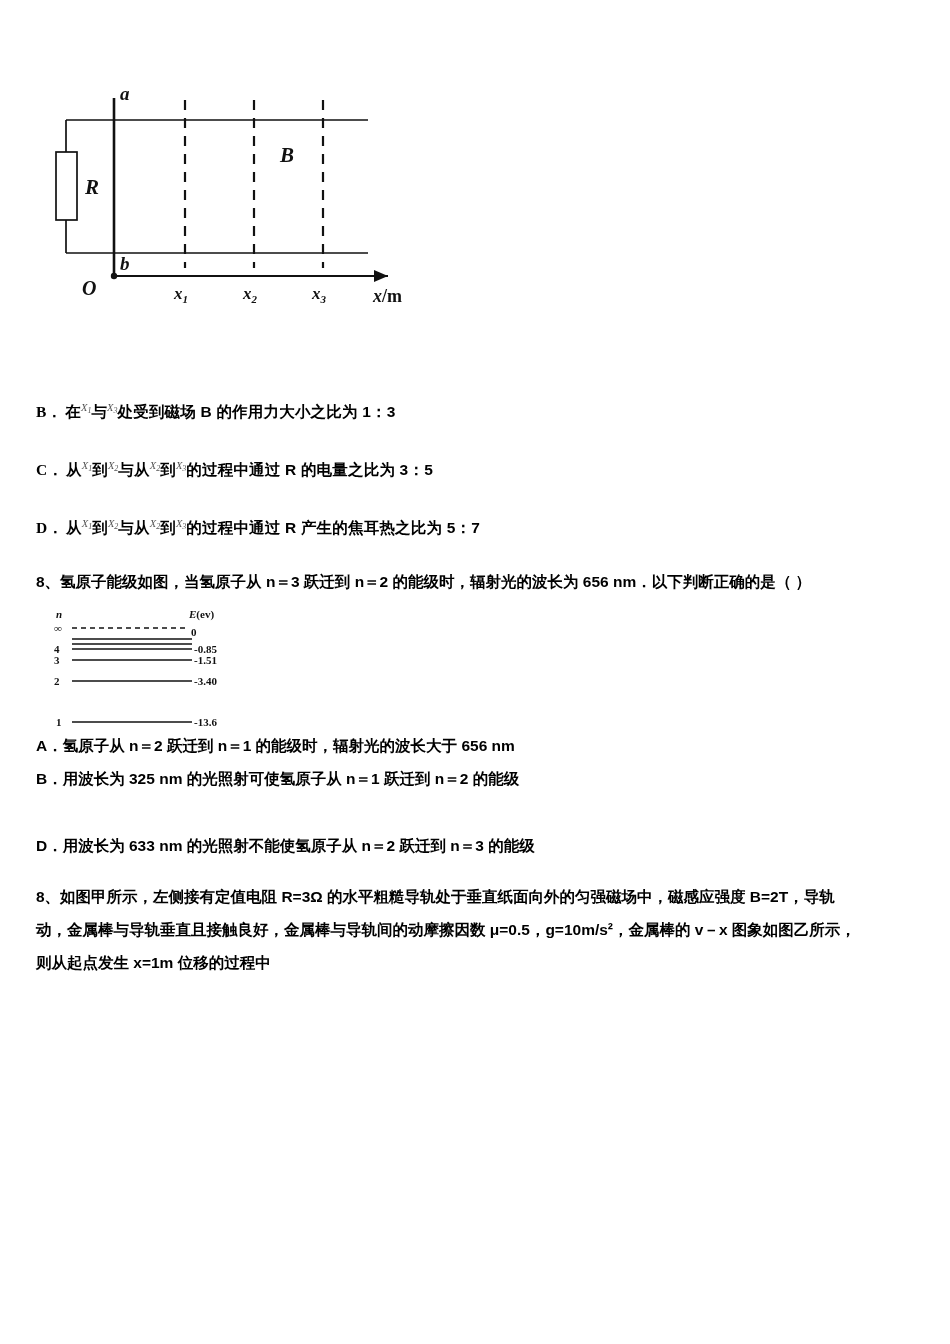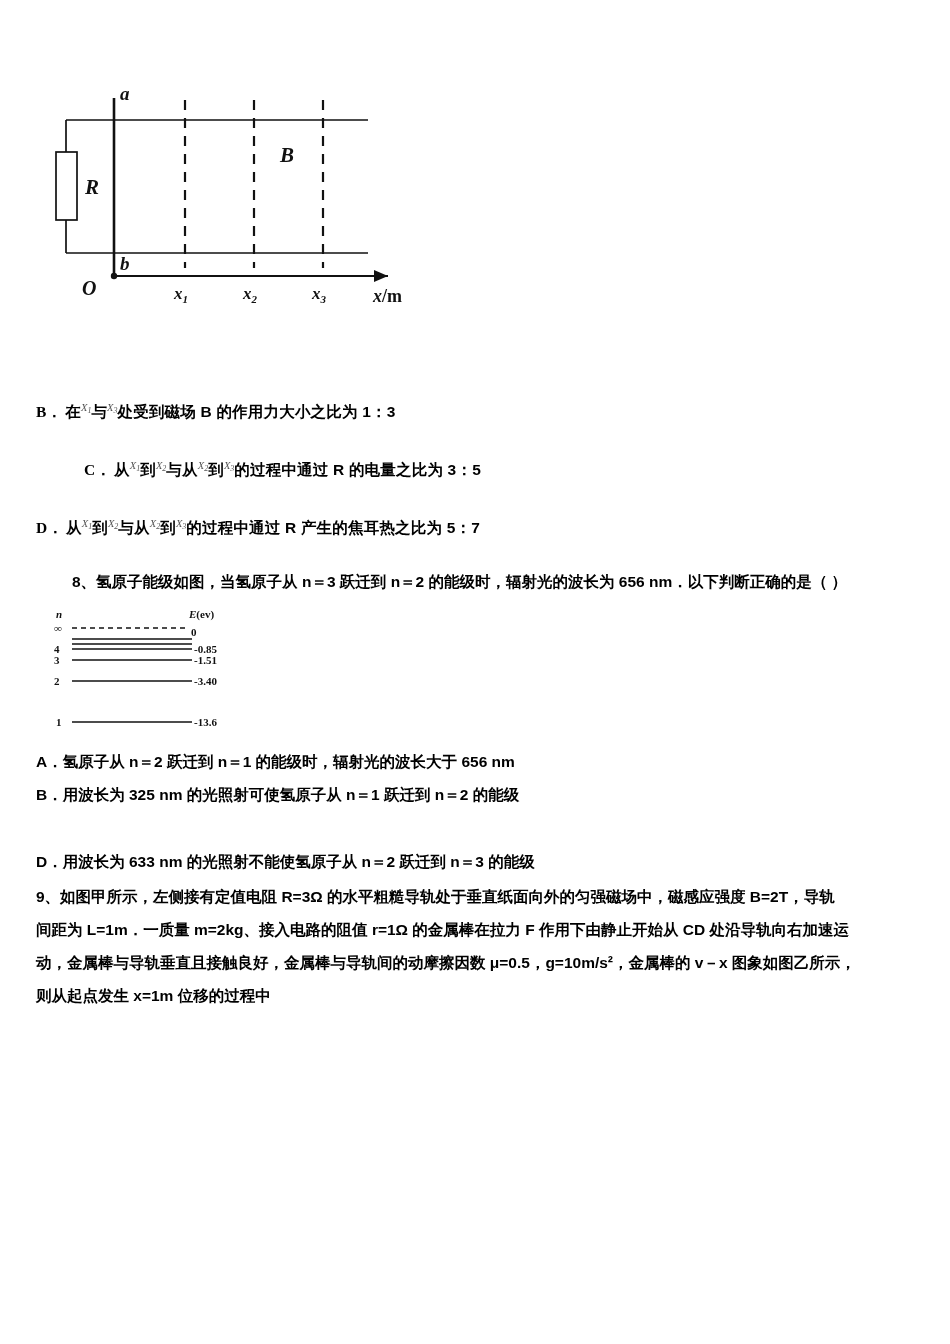--- a/index.html
+++ b/index.html
@@ -94,21 +94,20 @@
   }
   #fig-energy svg { display: block; }
 
   
   .opt-row-8 {
     position: absolute;
     left: 36px;
     font-size: 15.5px;
     font-weight: bold;
     white-space: nowrap;
-    margin-top: 16px;
   }
 </style>
 </head>
 <body>
 
 <div class="page">
 
   <div id="fig-rails">
     <svg width="400" height="225" viewBox="0 0 400 225" xmlns="http://www.w3.org/2000/svg">
 
@@ -143,29 +142,29 @@
       <text x="264" y="219" font-family="Liberation Serif, serif" font-size="17" font-style="italic" font-weight="bold" fill="#111">x<tspan font-size="11" dy="4">3</tspan></text>
       <text x="325" y="222" font-family="Liberation Serif, serif" font-size="18" font-weight="bold" fill="#111"><tspan font-style="italic">x</tspan>/m</text>
     </svg>
   </div>
 
 
   <div class="opt-row" style="top:400px;">
     <span class="opt-label">B．</span><span class="cn">在</span><span class="supvar"><span>X</span><sub>1</sub></span><span class="cn">与</span><span class="supvar"><span>X</span><sub>3</sub></span><span class="cn">处受到磁场 B 的作用力大小之比为 1：3</span>
   </div>
 
-  <div class="opt-row" style="top:458px;margin-left:48px;">
+  <div class="opt-row" style="top:458px;">
     <span class="opt-label">C．</span><span class="cn">从</span><span class="supvar"><span>X</span><sub>1</sub></span><span class="cn">到</span><span class="supvar"><span>X</span><sub>2</sub></span><span class="cn">与从</span><span class="supvar"><span>X</span><sub>2</sub></span><span class="cn">到</span><span class="supvar"><span>X</span><sub>3</sub></span><span class="cn">的过程中通过 R 的电量之比为 3：5</span>
   </div>
 
   <div class="opt-row" style="top:516px;">
     <span class="opt-label">D．</span><span class="cn">从</span><span class="supvar"><span>X</span><sub>1</sub></span><span class="cn">到</span><span class="supvar"><span>X</span><sub>2</sub></span><span class="cn">与从</span><span class="supvar"><span>X</span><sub>2</sub></span><span class="cn">到</span><span class="supvar"><span>X</span><sub>3</sub></span><span class="cn">的过程中通过 R 产生的焦耳热之比为 5：7</span>
   </div>
 
-  <div class="qpara" style="top:565px;margin-left:36px;">
+  <div class="qpara" style="top:565px;">
     <span class="qline cn">8、氢原子能级如图，当氢原子从 n＝3 跃迁到 n＝2 的能级时，辐射光的波长为 656 nm．以下判断正确的是（      ）</span>
   </div>
 
   <div id="fig-energy">
     <svg width="240" height="128" viewBox="0 0 240 128" xmlns="http://www.w3.org/2000/svg">
 
       <text x="12" y="12" font-family="Liberation Serif, serif" font-size="11" font-style="italic" font-weight="bold" fill="#111">n</text>
       <text x="145" y="12" font-family="Liberation Serif, serif" font-size="11" font-weight="bold" fill="#111"><tspan font-style="italic">E</tspan>(ev)</text>
 
       <line x1="28" y1="22" x2="143" y2="22" stroke="#111" stroke-width="1.6" stroke-dasharray="5,4"></line>
@@ -191,19 +190,18 @@
       <text x="12" y="120" font-family="Liberation Serif, serif" font-size="11" font-weight="bold" fill="#111">1</text>
       <text x="150" y="120" font-family="Liberation Serif, serif" font-size="11" font-weight="bold" fill="#111">-13.6</text>
     </svg>
   </div>
 
   <div class="opt-row-8 cn" style="top:736px;">A．氢原子从 n＝2 跃迁到 n＝1 的能级时，辐射光的波长大于 656 nm</div>
   <div class="opt-row-8 cn" style="top:769px;">B．用波长为 325 nm 的光照射可使氢原子从 n＝1 跃迁到 n＝2 的能级</div>
   <div class="opt-row-8 cn" style="top:836px;">D．用波长为 633 nm 的光照射不能使氢原子从 n＝2 跃迁到 n＝3 的能级</div>
 
   <div class="qpara" style="top:880px;">
-    <span class="qline cn">9、如图甲所示，左侧接有定值电阻 R=3Ω 的水平粗糙导轨处于垂直纸面向外的匀强磁场中，磁感应强度 B=2T，导轨</span>
-    <span class="qline cn">间距为 L=1m．一质量 m=2kg、接入电路的阻值 r=1Ω 的金属棒在拉力 F 作用下由静止开始从 CD 处沿导轨向右加速运</span>
+    <span class="qline cn">8、如图甲所示，左侧接有定值电阻 R=3Ω 的水平粗糙导轨处于垂直纸面向外的匀强磁场中，磁感应强度 B=2T，导轨</span>
     <span class="qline cn">动，金属棒与导轨垂直且接触良好，金属棒与导轨间的动摩擦因数 μ=0.5，g=10m/s²，金属棒的 v－x 图象如图乙所示，</span>
     <span class="qline cn">则从起点发生 x=1m 位移的过程中</span>
   </div>
 
 </div>
 
 </body></html>

